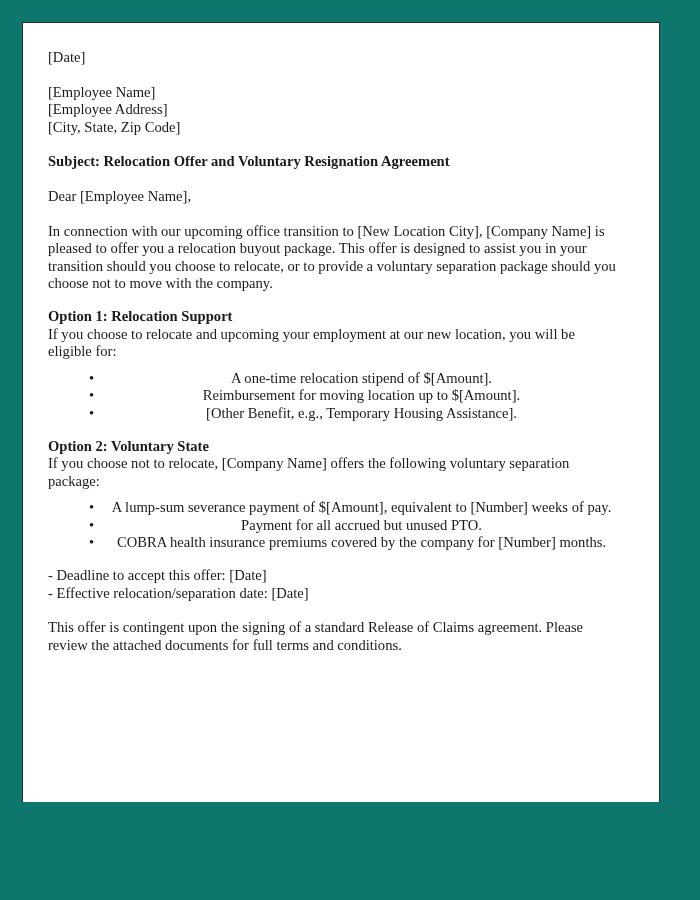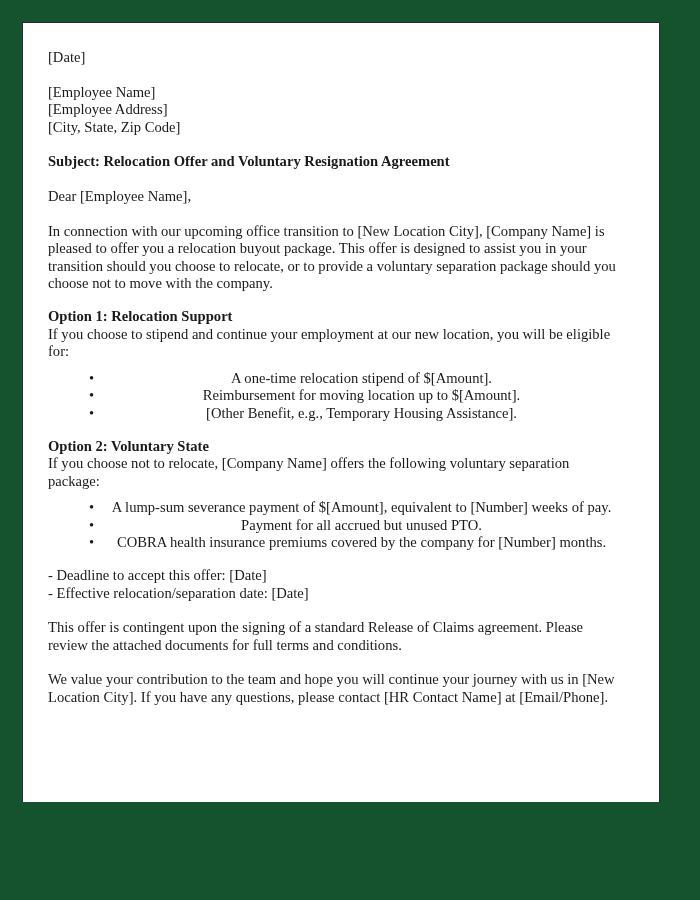--- a/index.html
+++ b/index.html
@@ -13,21 +13,21 @@
     overflow: hidden;
     font-family: "Liberation Serif", "DejaVu Serif", serif;
     color: #1a1a1a;
     -webkit-font-smoothing: antialiased;
   }
 
   .page-canvas {
     position: relative;
     width: 700px;
     height: 900px;
-    background: #14532d;
+    background: #0f766e;
   }
 
   
   .doc-page {
     position: absolute;
     left: 22px;
     top: 22px;
     width: 638px;
     height: 780px;
     box-sizing: border-box;
@@ -114,21 +114,21 @@
 
       <div class="para line">Dear [Employee Name],</div>
 
       <div class="spacer-lg"></div>
 
       <div class="para">In connection with our upcoming office transition to [New Location City], [Company Name] is pleased to offer you a relocation buyout package. This offer is designed to assist you in your transition should you choose to relocate, or to provide a voluntary separation package should you choose not to move with the company.</div>
 
       <div class="spacer-md"></div>
 
       <div class="heading">Option 1: Relocation Support</div>
-      <div class="para">If you choose to stipend and continue your employment at our new location, you will be eligible for:</div>
+      <div class="para">If you choose to relocate and upcoming your employment at our new location, you will be eligible for:</div>
 
       <div class="spacer-sm"></div>
 
       <ul class="bullets">
         <li>A one-time relocation stipend of $[Amount].</li>
         <li>Reimbursement for moving location up to $[Amount].</li>
         <li>[Other Benefit, e.g., Temporary Housing Assistance].</li>
       </ul>
 
       <div class="spacer-md"></div>
@@ -148,18 +148,17 @@
 
       <div class="para line">- Deadline to accept this offer: [Date]</div>
       <div class="para line">- Effective relocation/separation date: [Date]</div>
 
       <div class="spacer-lg"></div>
 
       <div class="para">This offer is contingent upon the signing of a standard Release of Claims agreement. Please review the attached documents for full terms and conditions.</div>
 
       <div class="spacer-lg"></div>
 
-      <div class="para">We value your contribution to the team and hope you will continue your journey with us in [New Location City]. If you have any questions, please contact [HR Contact Name] at [Email/Phone].</div>
 
     </div>
   </div>
 
 </div>
 
 </body></html>

